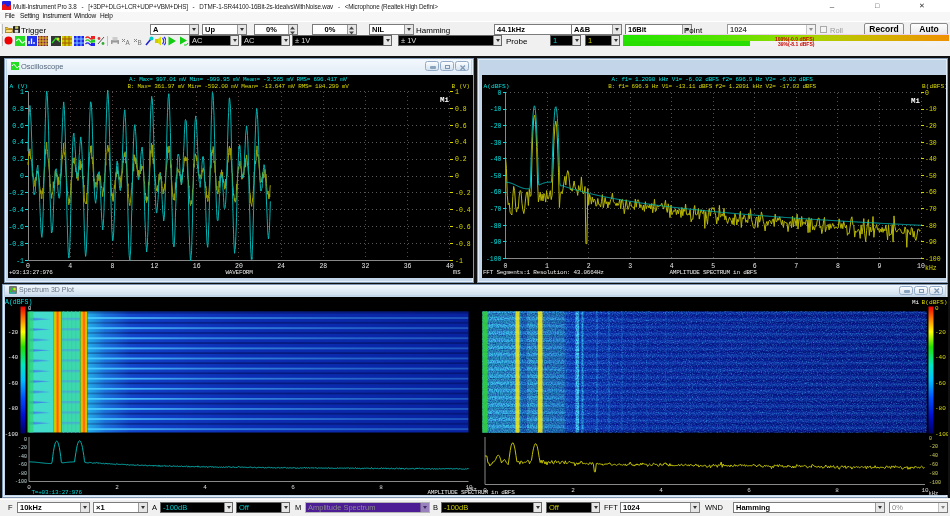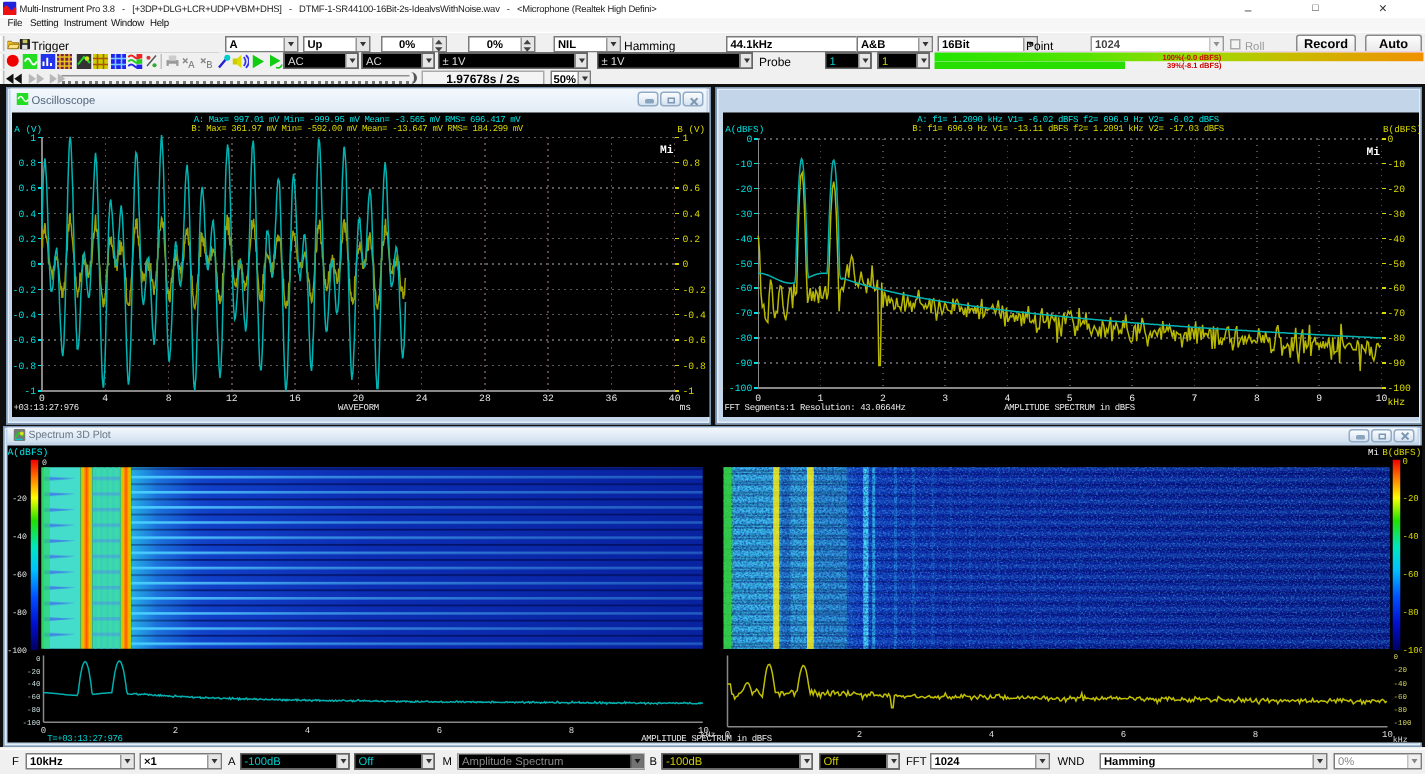--- a/index.html
+++ b/index.html
@@ -10,21 +10,21 @@
 .capbtn{position:absolute;top:1px;font-size:8px;color:#333;text-align:center;width:14px}
 #menubar{position:absolute;left:0;top:12px;width:950px;height:9px;background:#f7f7f7;font-size:6.5px;letter-spacing:-0.2px;color:#111}
 #menubar span{position:absolute;top:0px}
 
 .tbrow{position:absolute;left:0;width:950px;background:#f0f0f0}
 .grip{position:absolute;left:0;width:3px;border-left:1px solid #fff;border-right:1px solid #bdbdbd}
 .lbl{position:absolute;font-size:7.5px;font-weight:normal;color:#000}
 .cb{position:absolute;height:11px;background:#fff;border:1px solid #7b7b7b;font-size:7.5px;font-weight:bold;color:#000;line-height:10px;padding-left:2px;white-space:nowrap;overflow:hidden}
 .cb .ar{position:absolute;right:0;top:0;bottom:0;width:9px;background:#e6e6e6;border-left:1px solid #999}
 .cb .ar:after{content:"";position:absolute;left:2px;top:3px;border:2.5px solid transparent;border-top:3.5px solid #333}
-.cbd{background:#000000;color:#777;border-color:#b5b5b5}
+.cbd{background:#4c1d95;color:#777;border-color:#b5b5b5}
 .cbk{position:absolute;height:11px;background:#000;border:1px solid #666;font-size:7.5px;color:#ddd;line-height:10px;padding-left:2px;white-space:nowrap}
 .cbk .ar{position:absolute;right:0;top:0;bottom:0;width:8px;background:#e6e6e6;border-left:1px solid #888}
 .cbk .ar:after{content:"";position:absolute;left:1.5px;top:3px;border:2.5px solid transparent;border-top:3.5px solid #333}
 .spin{position:absolute;height:11px;background:#fff;border:1px solid #7b7b7b;font-size:7.5px;font-weight:bold;color:#000;line-height:10px;text-align:center}
 .spin .ud{position:absolute;right:0;top:0;bottom:0;width:9px;border-left:1px solid #999;background:#e6e6e6}
 .spin svg{position:absolute;left:auto;right:1px;top:1px}
 
 .pbtn{position:absolute;height:13px;background:linear-gradient(#fdfdfd,#e8e8e8);border:1px solid #8a8a8a;border-radius:2px;font-size:8.5px;font-weight:bold;color:#000;text-align:center;line-height:11px}
 
 #mdi{position:absolute;left:0;top:56px;width:950px;height:442px;background:#101010}
@@ -79,21 +79,21 @@
  <div class="spin" style="left:254px;top:2px;width:44px;padding-right:9px">0%<span class="ud"></span><svg width="7" height="9">
           <path d="M3.5 0.5 L6 3.5 H1 z" fill="#444"></path>
           <path d="M3.5 8.5 L1 5.5 H6 z" fill="#444"></path>
         </svg></div>
  <div class="spin" style="left:312px;top:2px;width:45px;padding-right:9px">0%<span class="ud"></span><svg width="7" height="9">
           <path d="M3.5 0.5 L6 3.5 H1 z" fill="#444"></path>
           <path d="M3.5 8.5 L1 5.5 H6 z" fill="#444"></path>
         </svg></div>
  <div class="cb" style="left:369px;top:2px;width:45px">NIL<span class="ar"></span></div>
  <div class="lbl" style="left:416px;top:3.5px;font-size:8px">Hamming</div>
- <div class="cb" style="left:484px;top:2px;width:102px">44.1kHz<span class="ar"></span></div>
+ <div class="cb" style="left:494px;top:2px;width:102px">44.1kHz<span class="ar"></span></div>
  <div class="cb" style="left:571px;top:2px;width:51px">A&amp;B<span class="ar"></span></div>
  <div class="cb" style="left:625px;top:2px;width:67px">16Bit<span class="ar"></span></div>
  <div class="lbl" style="left:684px;top:3.5px;font-size:8px">Point</div>
  <div class="cb" style="left:727px;top:2px;width:89px;color:#444;border-color:#999">1024<span class="ar" style="opacity:.55"></span></div>
  <div style="position:absolute;left:820px;top:4px;width:7px;height:7px;border:1px solid #aaa;background:#f4f4f4"></div>
  <div class="lbl" style="left:830px;top:3.5px;color:#9a9a9a">Roll</div>
  <div class="pbtn" style="left:864px;top:1px;width:40px">Record</div>
  <div class="pbtn" style="left:910px;top:1px;width:38px">Auto</div>
 </div>
 
@@ -180,37 +180,20 @@
 
  <div style="position:absolute;left:623px;top:-1px;width:326px;height:12px;border-top:1px solid #ecd0ec;border-bottom:1px solid #ecd0ec;background:#fff">
   <div style="position:absolute;left:0;top:0;width:326px;height:5.5px;background:linear-gradient(90deg,#22e400,#55e400 30%,#a0d800 55%,#ccb800 75%,#f09000 100%)"></div>
   <div style="position:absolute;left:0;top:5.5px;width:326px;height:5.5px;background:#f2f2f2"></div>
   <div style="position:absolute;left:0;top:5.5px;width:127px;height:5.5px;background:#28dd00"></div>
   <div style="position:absolute;left:152px;top:0.5px;font-size:5px;font-weight:bold;color:#c00;letter-spacing:0">100%(-0.0 dBFS)</div>
   <div style="position:absolute;left:155px;top:6px;font-size:5px;font-weight:bold;color:#c00">39%(-8.1 dBFS)</div>
  </div>
 </div>
 
-<div class="tbrow" style="top:47px;height:10px;border-bottom:1px solid #d8d8d8">
- <div class="grip" style="top:0px;height:9px"></div>
- <svg width="11" height="7" style="left:4px;top:2px;position:absolute">
-        <path d="M5 0 L0 3.5 L5 7 z M10.5 0 L5.5 3.5 L10.5 7 z" fill="#111"></path>
-      </svg>
- <svg width="11" height="7" style="left:19px;top:2px;position:absolute">
-        <path d="M0 0 L5 3.5 L0 7 z M5.5 0 L10.5 3.5 L5.5 7 z" fill="#b8b8b8"></path>
-      </svg>
- <svg width="11" height="7" style="left:33px;top:2px;position:absolute">
-        <path d="M0 0 L5 3.5 L0 7 z M5.5 0 L10.5 3.5 L5.5 7 z" fill="#b8b8b8"></path>
-      </svg>
- <div style="position:absolute;left:41px;top:2.5px;width:232px;height:1px;background:#909090"></div>
- <div style="position:absolute;left:41px;top:6.5px;width:234px;height:2px;background-image:repeating-linear-gradient(90deg,#777 0,#777 2px,transparent 2px,transparent 4.5px)"></div>
- <div style="position:absolute;left:274px;top:1px;width:4px;height:8px;border-right:2px solid #555;border-radius:0 4px 4px 0"></div>
- <div style="position:absolute;left:281px;top:0px;width:82px;height:10px;border:1px solid #aaa;background:#f4f4f4;text-align:center;font-size:8px;font-weight:bold;line-height:9px">1.97678s / 2s</div>
- <div class="cb" style="left:367px;top:-0.5px;width:27px;height:11px;padding-left:1px">50%<span class="ar" style="width:8px"></span></div>
-</div>
 
 <div id="mdi">
 <div class="panel" style="left:4px;top:1.5px;width:470px;height:225px">
 <div class="ptitle"><svg width="8" height="8" style="left:4px;top:3px">
             <rect width="8" height="8" fill="#22dd22"></rect>
             <path d="M1 4 q1.8 -3.4 3.5 0 t3.5 0" stroke="#fff" stroke-width="1" fill="none"></path>
           </svg><span style="margin-left:14px">Oscilloscope</span>
 <div class="pbtns" style="top:2px">
             <div class="wbtn">
               <div style="position:absolute;left:3.5px;top:4px;width:6px;height:2.5px;background:#8ba4be;border-radius:1px"></div>

